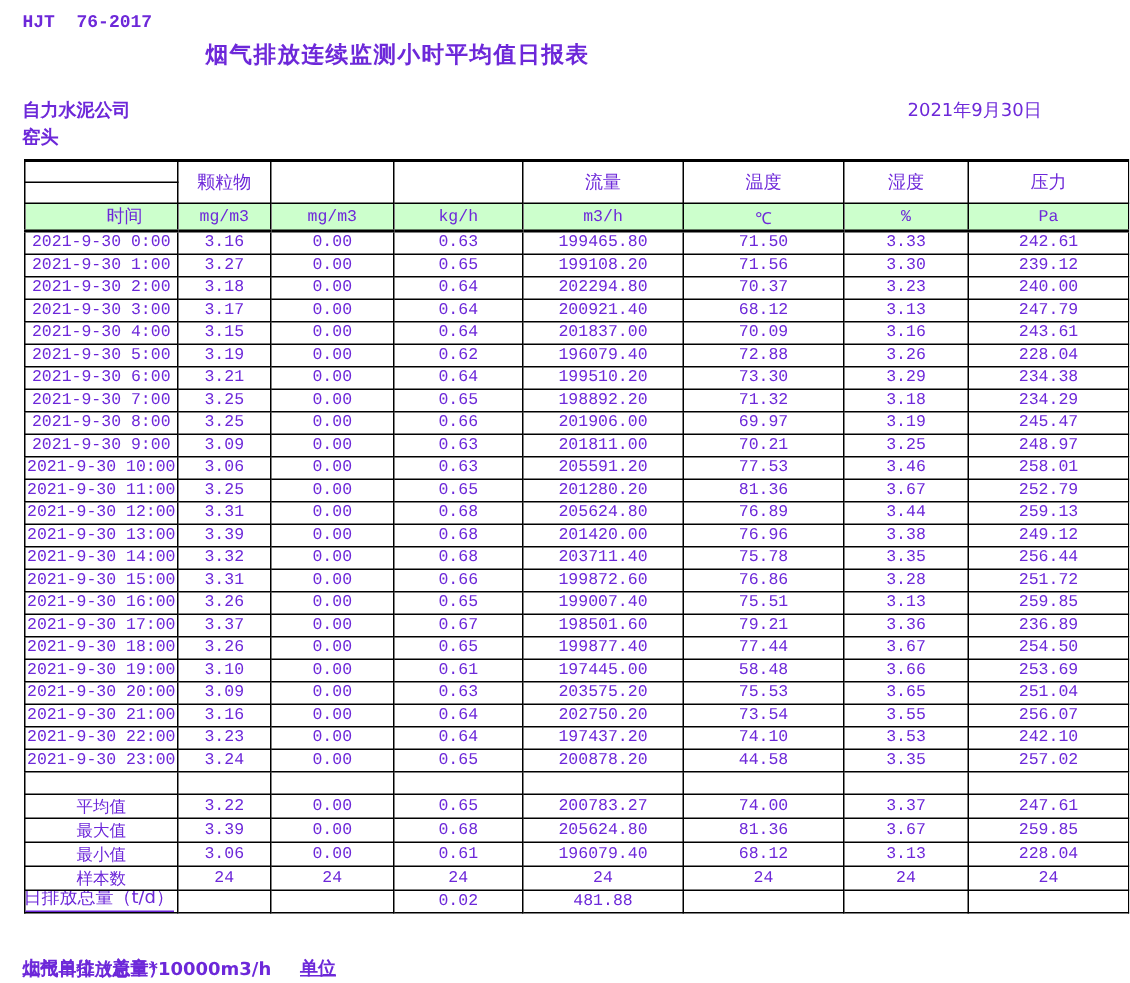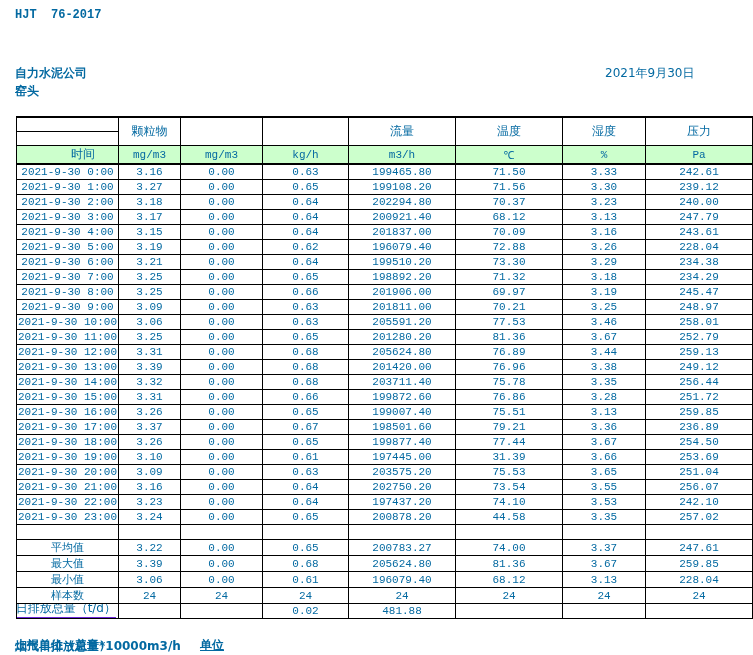--- a/index.html
+++ b/index.html
@@ -1,25 +1,25 @@
 <!DOCTYPE html>
 <html><head>
 <meta charset="utf-8">
 <style>
   html,body{margin:0;padding:0;background:#fff;}
-  .page{position:relative;width:753px;height:655px;background:#ffffff;color:#0369a1;
+  .page{position:relative;width:753px;height:655px;background:#ffffff;color:#6d28d9;
         font-family:"Liberation Sans",sans-serif;overflow:hidden;}
 
   .std-code{position:absolute;left:15px;top:8px;font:bold 12px "Liberation Mono",monospace;white-space:pre;}
   .title{position:absolute;left:137px;top:27px;font:bold 15px "DejaVu Sans",sans-serif;letter-spacing:1px;}
   .company{position:absolute;left:15px;top:65px;font:bold 12px "DejaVu Sans",sans-serif;}
   .station{position:absolute;left:15px;top:83px;font:bold 12px "DejaVu Sans",sans-serif;}
   .rdate{position:absolute;left:605px;top:65px;font:12px "DejaVu Sans",sans-serif;}
 
-  table.report{position:absolute;left:16px;top:116px;width:736px;border-collapse:collapse;
+  table.report{position:absolute;left:16px;top:106px;width:736px;border-collapse:collapse;
                table-layout:fixed;border-top:2px solid #000;}
   table.report td{border:1px solid #000;padding:0;overflow:hidden;white-space:nowrap;
                   font:11px "Liberation Mono",monospace;text-align:center;vertical-align:middle;}
   tr.h1 td{height:13px;font:12px "DejaVu Sans",sans-serif;}
   tr.green td{height:14px;background:#ccffcc;border-bottom:2px solid #000;}
   tr.green td.cjk{font:12px "DejaVu Sans",sans-serif;padding-left:31px;}
   tr.r td{height:14px;}
   td.time{text-align:right;padding-right:3px;}
   td.slabel{text-align:right;padding-right:3px;font:12px "DejaVu Sans",sans-serif;}
   tr.blank td{height:14px;}
@@ -30,20 +30,21 @@
   .foot-note{position:absolute;left:15px;top:638px;font:bold 12px "DejaVu Sans",sans-serif;}
   .foot-report-unit{position:absolute;left:15px;top:637px;font:bold 12px "DejaVu Sans",sans-serif;text-align:right;}
   .foot-unit{position:absolute;left:200px;top:637px;font:bold 12px "DejaVu Sans",sans-serif;text-decoration:underline;}
 </style>
 </head>
 <body>
 
 <div class="page">
 
   <div class="std-code">HJT  76-2017</div>
+  <div class="title">烟气排放连续监测小时平均值日报表</div>
   <div class="company">自力水泥公司</div>
   <div class="station">窑头</div>
   <div class="rdate">2021年9月30日</div>
 
   <table class="report">
     <colgroup>
       <col style="width:102px">
         <col style="width:62px">
         <col style="width:82px">
         <col style="width:86px">
@@ -269,21 +270,21 @@
         <td>77.44</td>
         <td>3.67</td>
         <td>254.50</td>
       </tr>
         <tr class="r">
         <td class="time">2021-9-30 19:00</td>
         <td>3.10</td>
         <td>0.00</td>
         <td>0.61</td>
         <td>197445.00</td>
-        <td>31.39</td>
+        <td>58.48</td>
         <td>3.66</td>
         <td>253.69</td>
       </tr>
         <tr class="r">
         <td class="time">2021-9-30 20:00</td>
         <td>3.09</td>
         <td>0.00</td>
         <td>0.63</td>
         <td>203575.20</td>
         <td>75.53</td>

